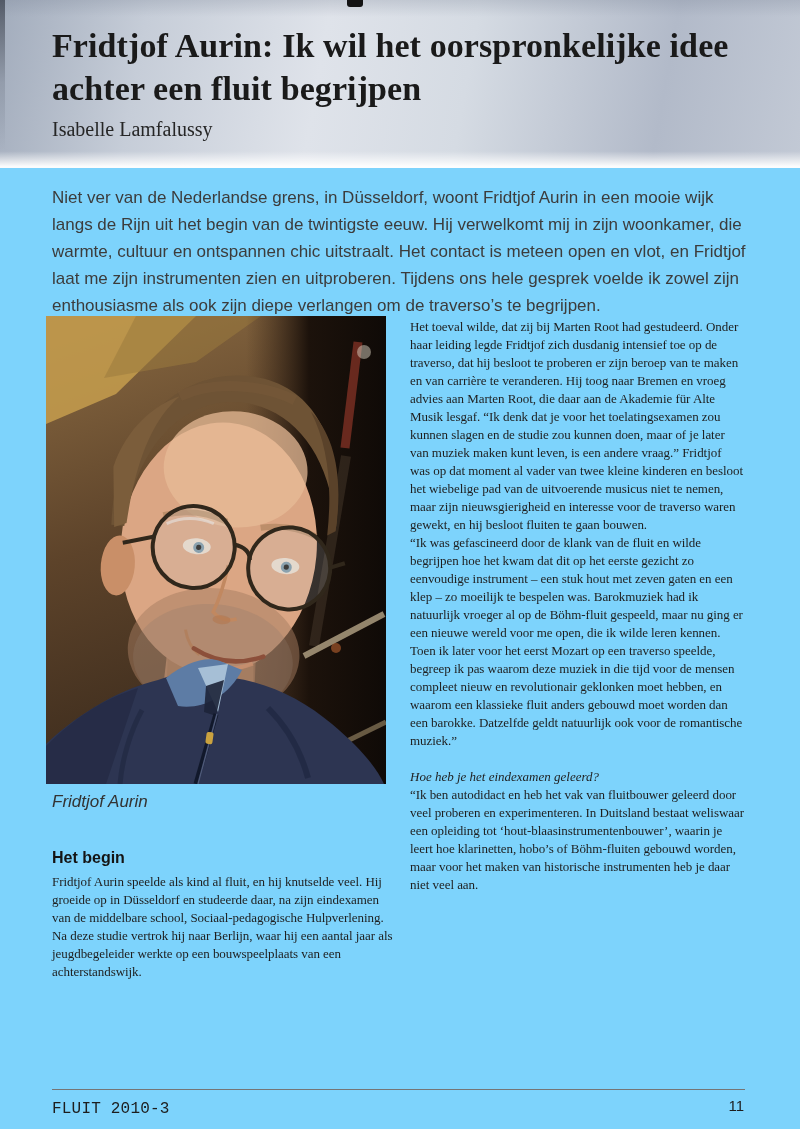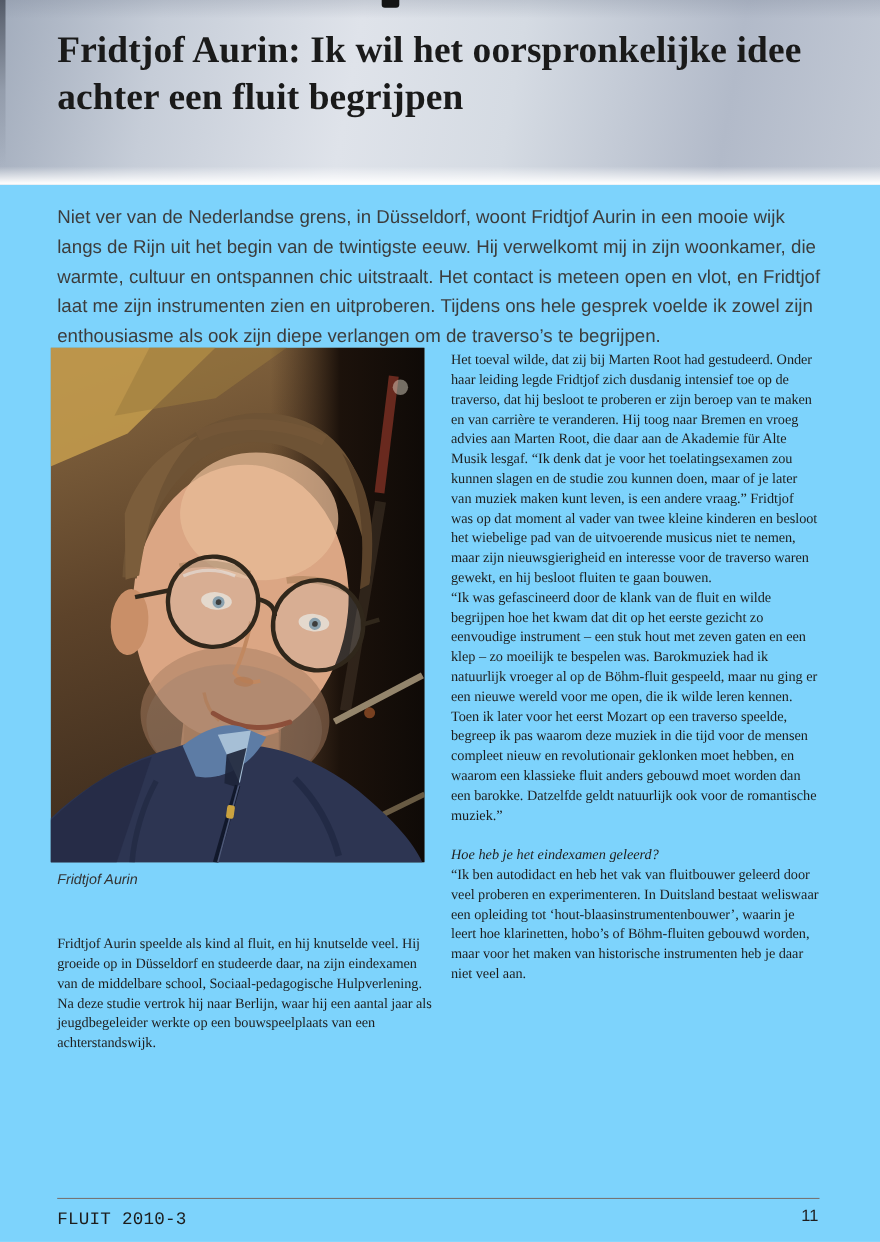--- a/index.html
+++ b/index.html
@@ -37,21 +37,21 @@
   .intro{
     position:absolute;left:52px;top:184px;width:696px;margin:0;
     font-family:"Liberation Sans",sans-serif;font-size:17px;line-height:27px;color:var(--intro-text);
   }
 
   .photo{position:absolute;left:46px;top:316px;width:340px;height:468px;}
   .photo svg{display:block;}
 
   .caption{
     position:absolute;left:52px;top:792px;
-    font-family:"Liberation Sans",sans-serif;font-style:italic;font-size:13px;color:#333;
+    font-family:"Liberation Sans",sans-serif;font-style:italic;font-size:17px;color:#333;
   }
 
   .left-text{position:absolute;left:52px;top:849px;width:348px;}
   .heading{
     margin:0 0 6px 0;font-family:"Liberation Sans",sans-serif;font-weight:bold;
     font-size:16px;color:#141414;
   }
   .body-p{
     margin:0;font-family:"Liberation Serif",serif;font-size:13px;line-height:18px;
     color:var(--body-text);letter-spacing:-0.05px;
@@ -76,20 +76,21 @@
 </head>
 <body>
 
 <div class="page">
 
   <div class="header-band"></div>
   <div class="artifact-left"></div>
   <div class="artifact-top"></div>
 
   <h1 class="title">Fridtjof Aurin: Ik wil het oorspronkelijke idee achter een fluit begrijpen</h1>
+  <div class="author">Isabelle Lamfalussy</div>
 
   <p class="intro">Niet ver van de Nederlandse grens, in Düsseldorf, woont Fridtjof Aurin in een mooie wijk langs de Rijn uit het begin van de twintigste eeuw. Hij verwelkomt mij in zijn woonkamer, die warmte, cultuur en ontspannen chic uitstraalt. Het contact is meteen open en vlot, en Fridtjof laat me zijn instrumenten zien en uitproberen. Tijdens ons hele gesprek voelde ik zowel zijn enthousiasme als ook zijn diepe verlangen om de traverso’s te begrijpen.</p>
 
   <div class="photo">
     <svg viewBox="0 0 340 468" width="340" height="468" role="img">
       <defs>
         <linearGradient id="bgL" x1="0" y1="0" x2="0.25" y2="1">
           <stop offset="0" stop-color="#8a6a42"></stop>
           <stop offset="0.5" stop-color="#5d432a"></stop>
           <stop offset="1" stop-color="#3a2a1c"></stop>
@@ -162,20 +163,21 @@
         <rect x="160" y="416" width="7" height="12" rx="2" fill="#caa23f" transform="rotate(8 163 422)"></rect>
         <path d="M222,392 C240,410 254,432 262,462" stroke="#1e2740" stroke-width="6" fill="none" opacity="0.7"></path>
         <path d="M96,394 C84,416 76,444 74,468" stroke="#1e2740" stroke-width="5" fill="none" opacity="0.6"></path>
       </g>
     </svg>
   </div>
 
   <div class="caption">Fridtjof Aurin</div>
 
   <div class="left-text">
+    <h2 class="heading">Het begin</h2>
     <p class="body-p">Fridtjof Aurin speelde als kind al fluit, en hij knutselde veel. Hij groeide op in Düsseldorf en studeerde daar, na zijn eindexamen van de middelbare school, Sociaal-pedagogische Hulpverlening. Na deze studie vertrok hij naar Berlijn, waar hij een aantal jaar als jeugdbegeleider werkte op een bouwspeelplaats van een achterstandswijk.</p>
   </div>
 
   <div class="right-text">
     <p class="body-p">Het toeval wilde, dat zij bij Marten Root had gestudeerd. Onder haar leiding legde Fridtjof zich dusdanig intensief toe op de traverso, dat hij besloot te proberen er zijn beroep van te maken en van carrière te veranderen. Hij toog naar Bremen en vroeg advies aan Marten Root, die daar aan de Akademie für Alte Musik lesgaf. “Ik denk dat je voor het toelatingsexamen zou kunnen slagen en de studie zou kunnen doen, maar of je later van muziek maken kunt leven, is een andere vraag.” Fridtjof was op dat moment al vader van twee kleine kinderen en besloot het wiebelige pad van de uitvoerende musicus niet te nemen, maar zijn nieuwsgierigheid en interesse voor de traverso waren gewekt, en hij besloot fluiten te gaan bouwen.</p>
     <p class="body-p">“Ik was gefascineerd door de klank van de fluit en wilde begrijpen hoe het kwam dat dit op het eerste gezicht zo eenvoudige instrument – een stuk hout met zeven gaten en een klep – zo moeilijk te bespelen was. Barokmuziek had ik natuurlijk vroeger al op de Böhm-fluit gespeeld, maar nu ging er een nieuwe wereld voor me open, die ik wilde leren kennen. Toen ik later voor het eerst Mozart op een traverso speelde, begreep ik pas waarom deze muziek in die tijd voor de mensen compleet nieuw en revolutionair geklonken moet hebben, en waarom een klassieke fluit anders gebouwd moet worden dan een barokke. Datzelfde geldt natuurlijk ook voor de romantische muziek.”</p>
     <p class="question">Hoe heb je het eindexamen geleerd?</p>
     <p class="body-p">“Ik ben autodidact en heb het vak van fluitbouwer geleerd door veel proberen en experimenteren. In Duitsland bestaat weliswaar een opleiding tot ‘hout-blaasinstrumentenbouwer’, waarin je leert hoe klarinetten, hobo’s of Böhm-fluiten gebouwd worden, maar voor het maken van historische instrumenten heb je daar niet veel aan.</p>
   </div>
 

